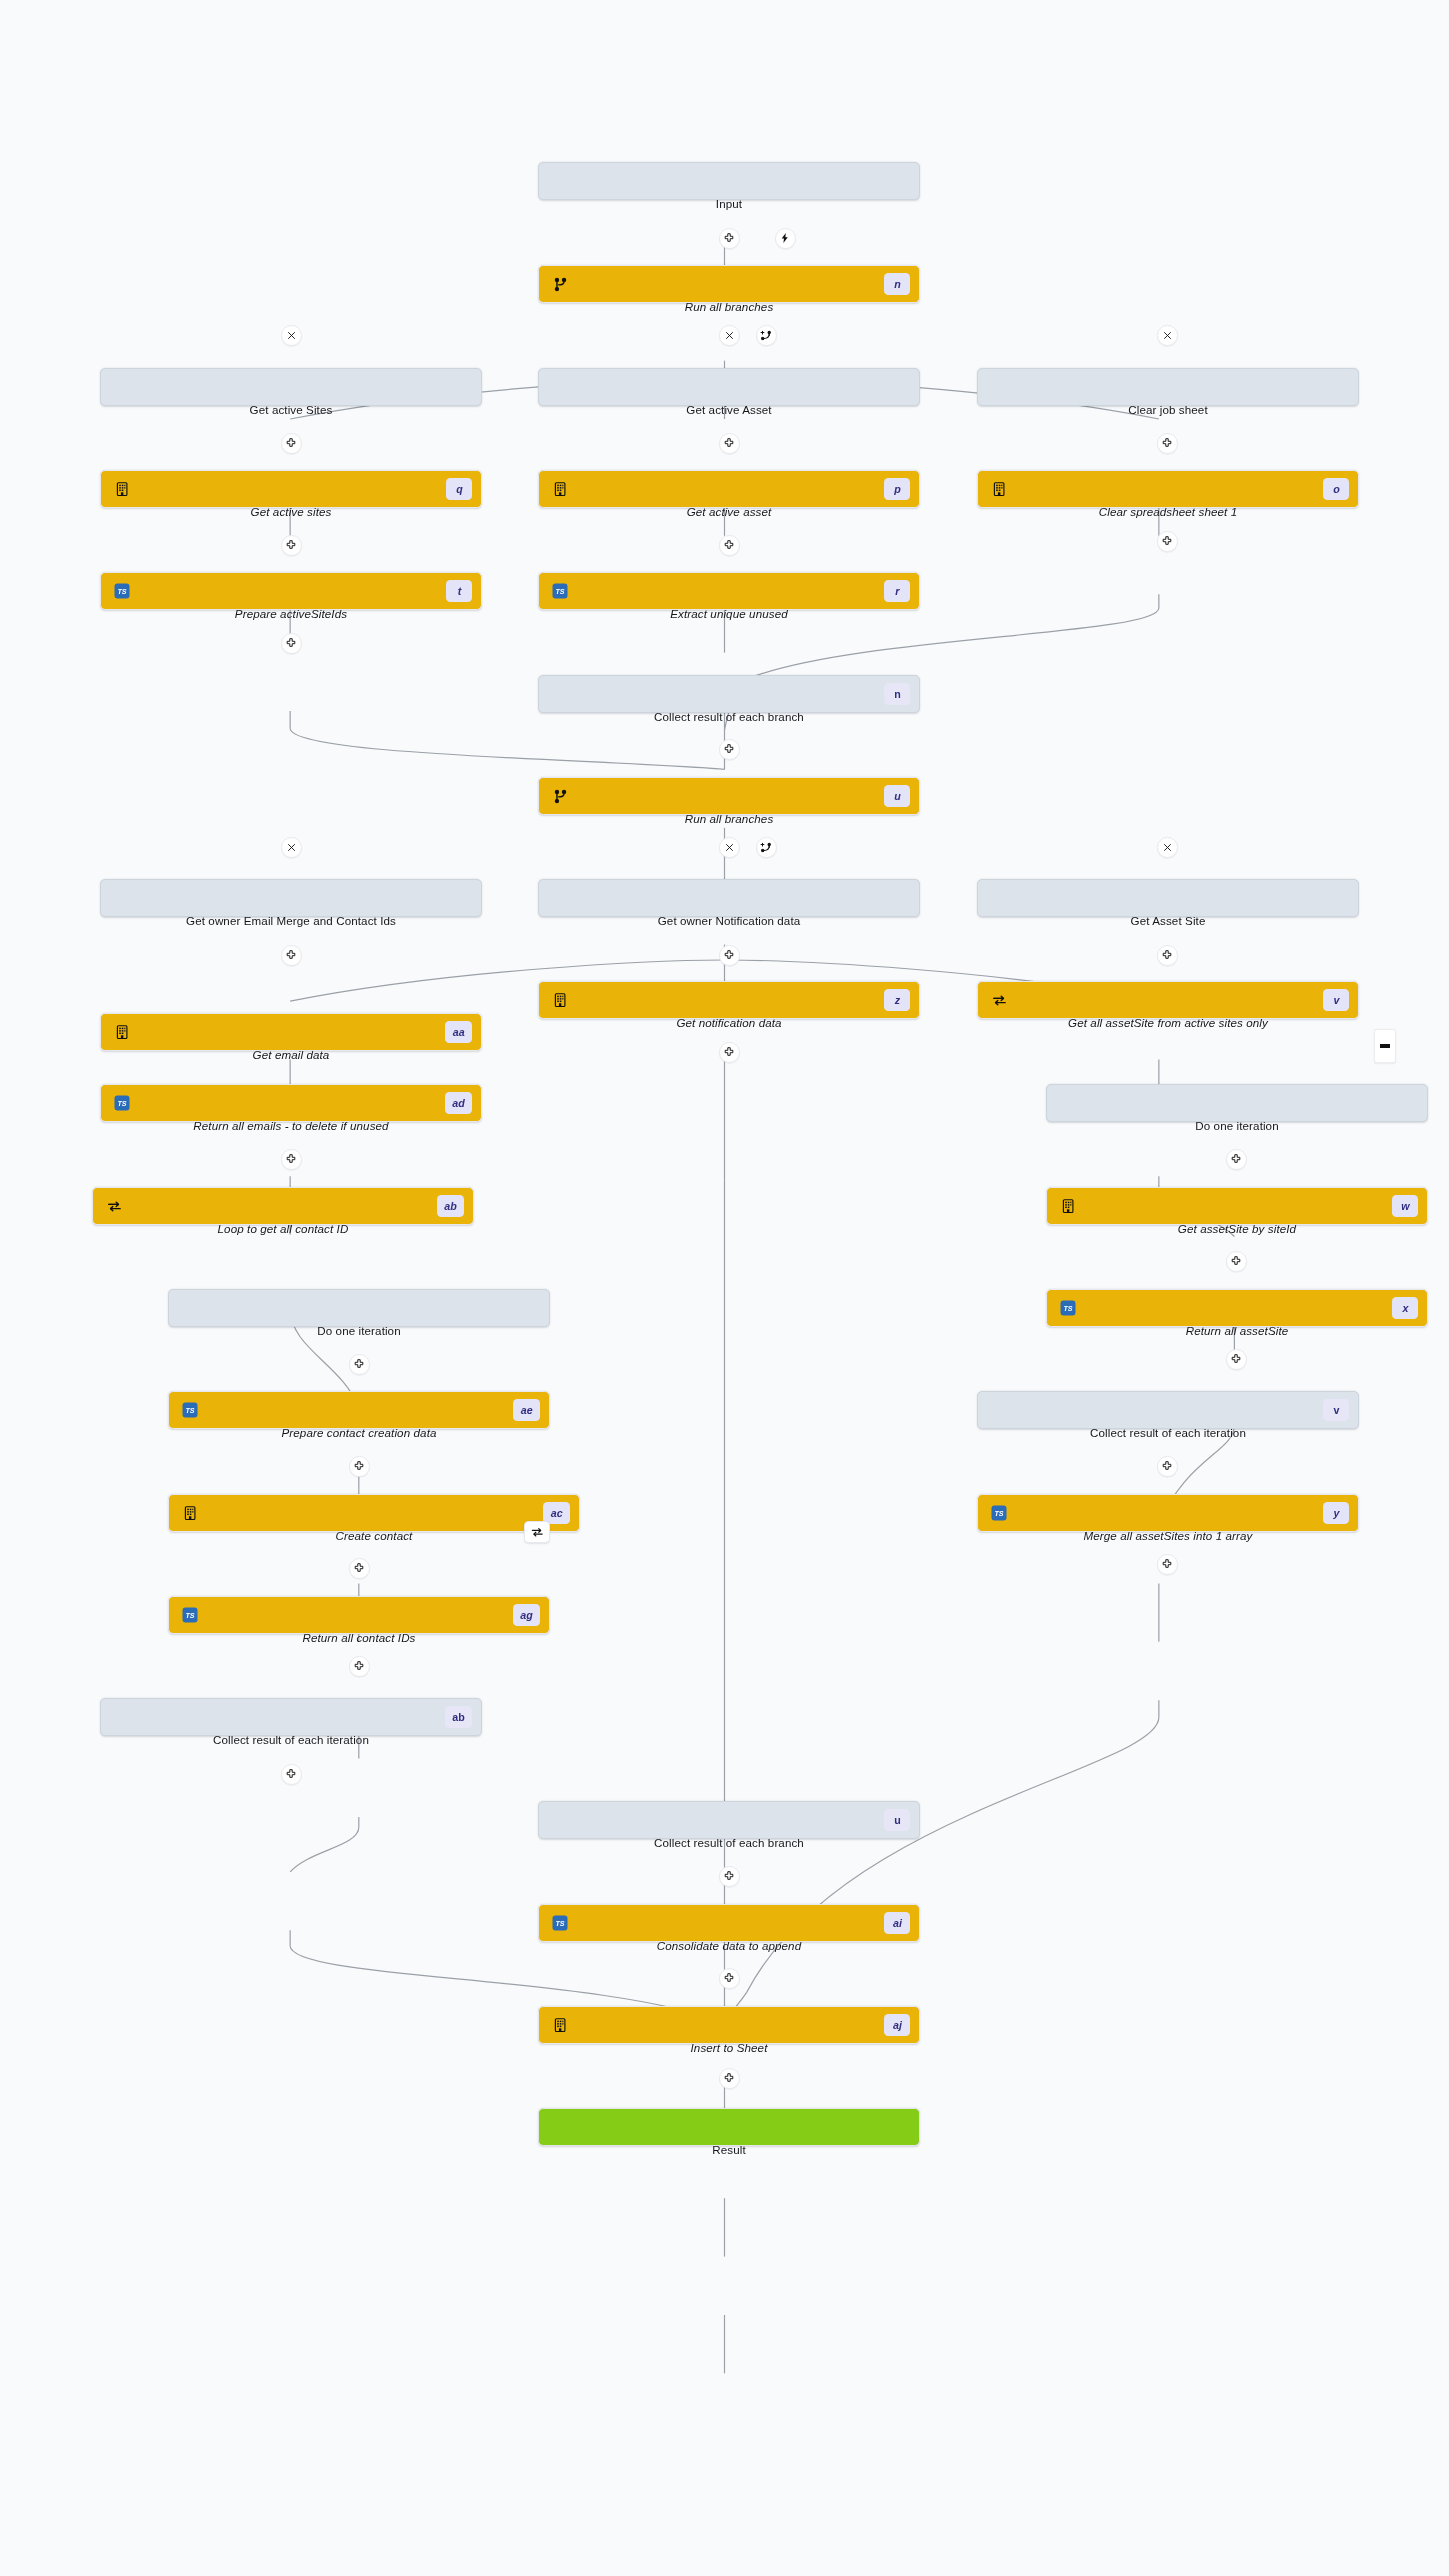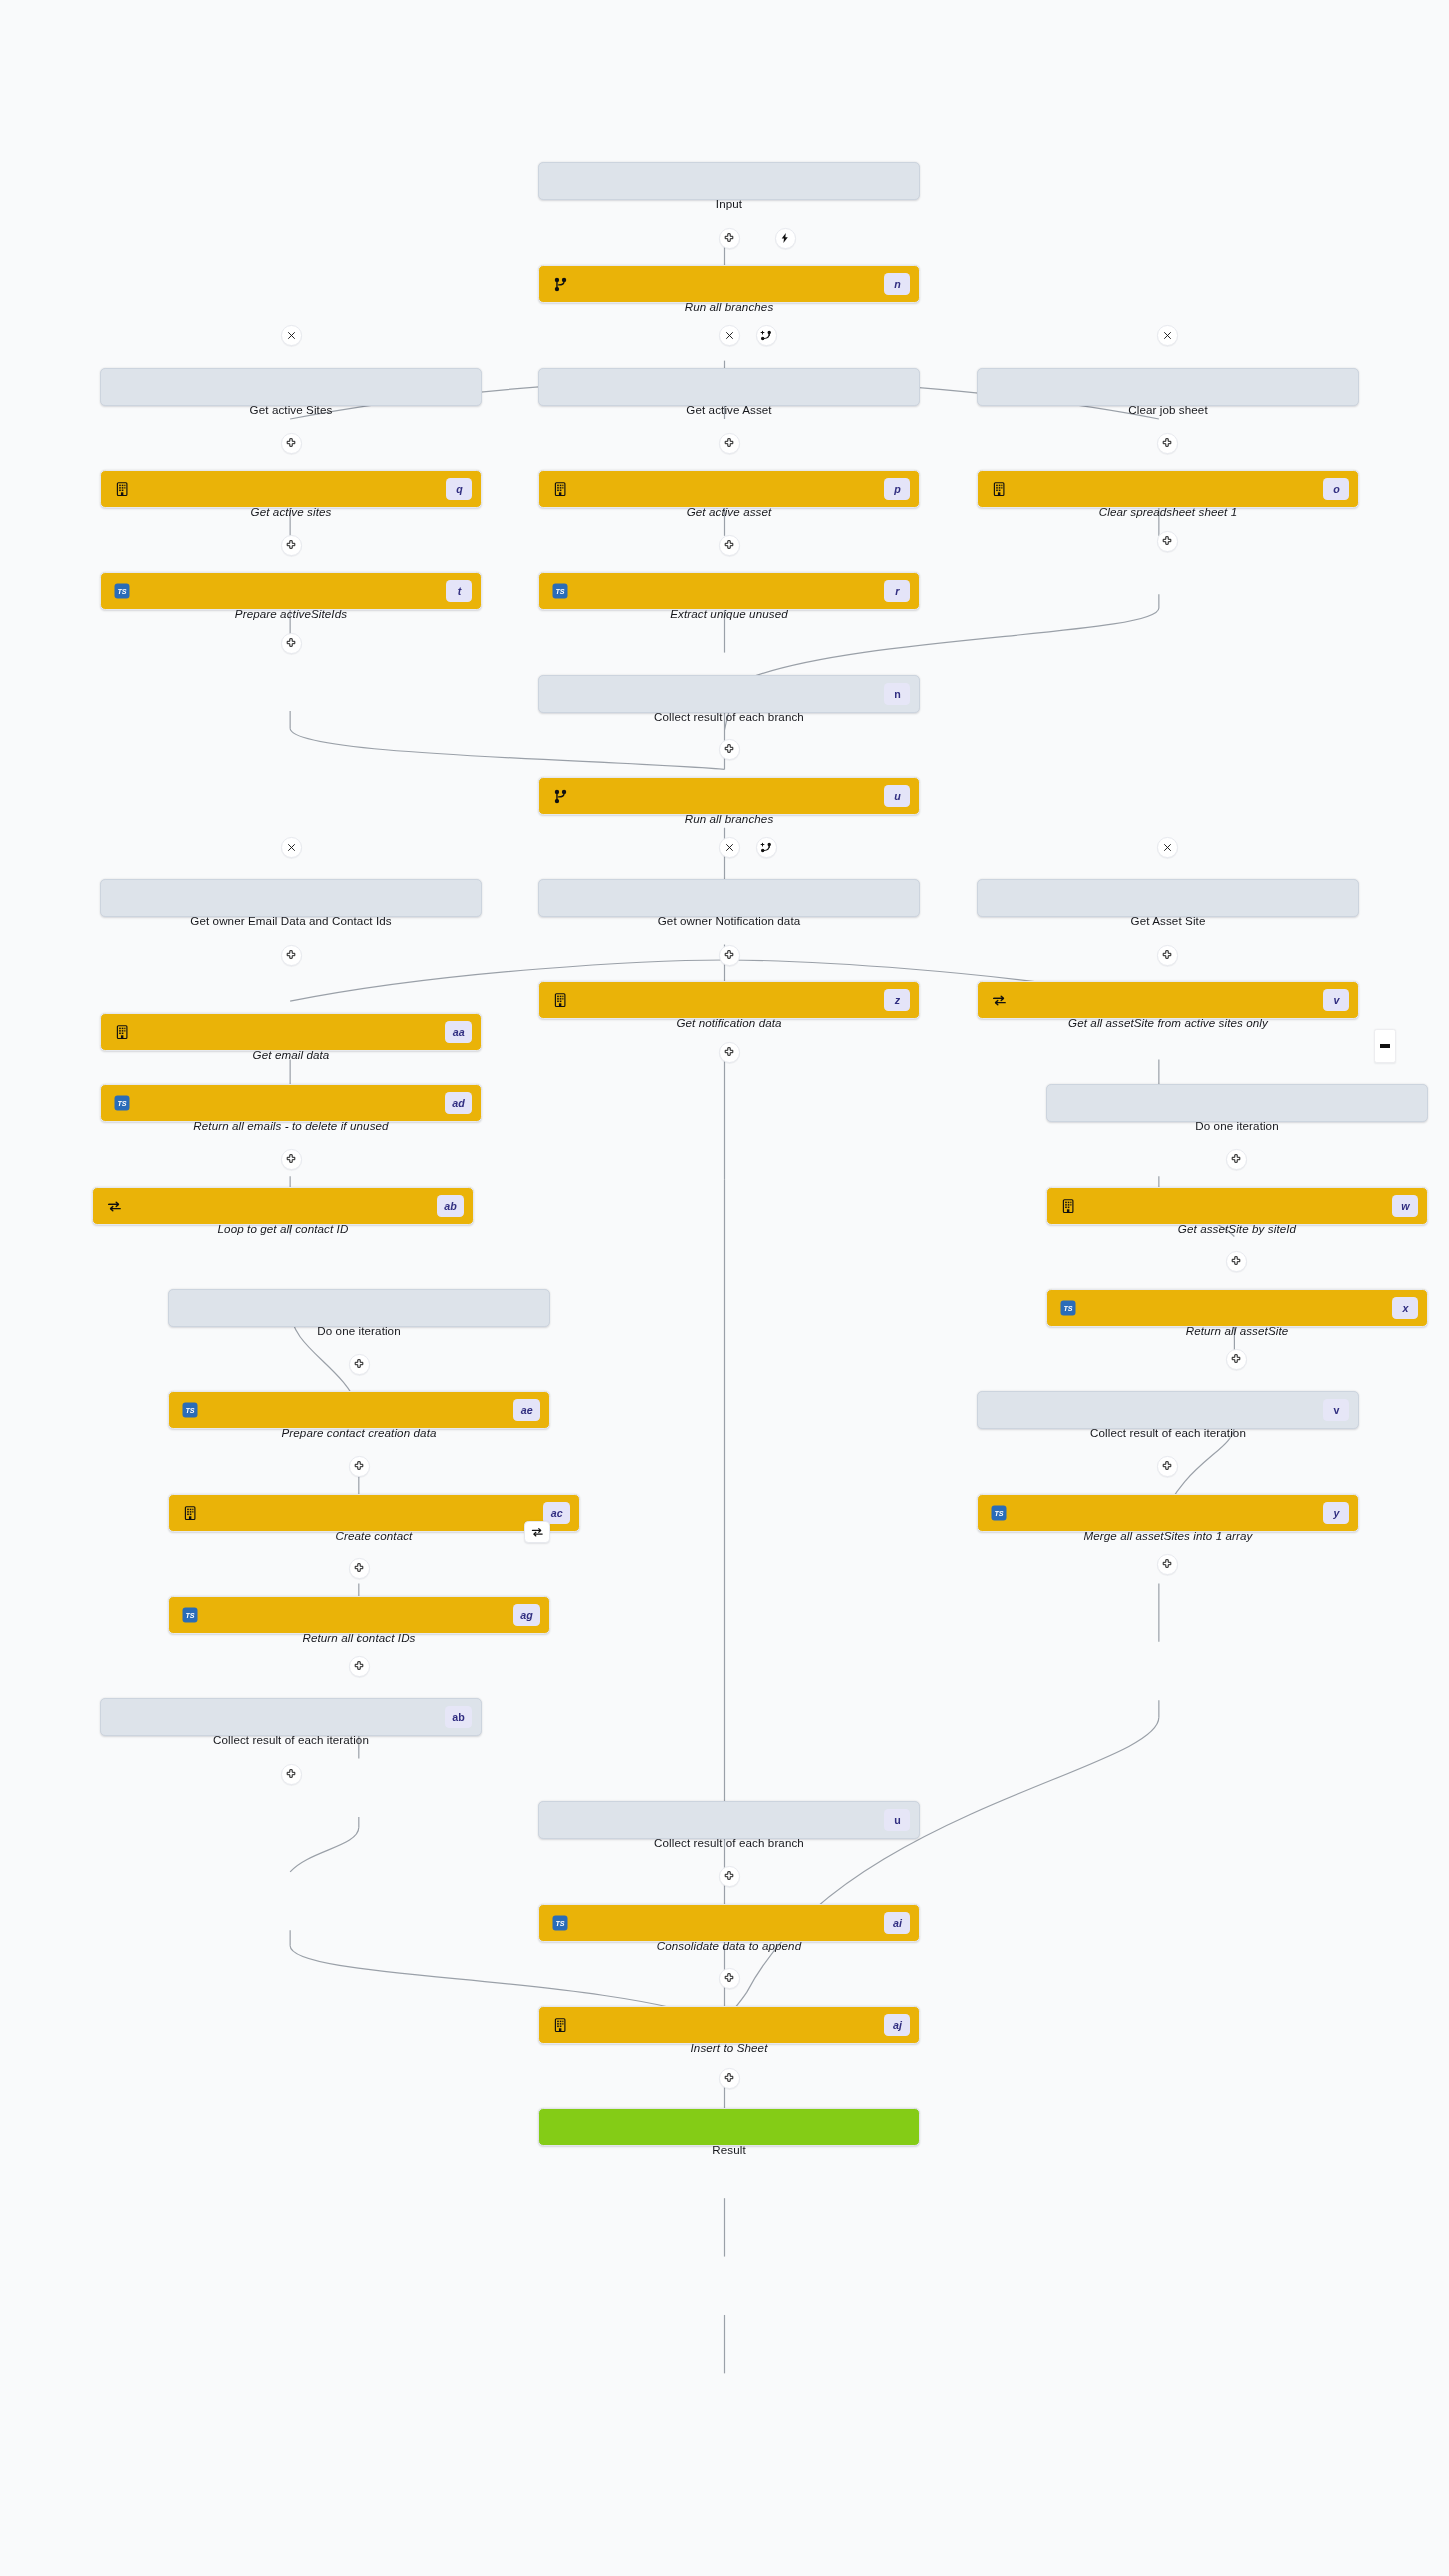--- a/index.html
+++ b/index.html
@@ -281,21 +281,21 @@
             <circle cx="7" cy="18.5" r="2.1" fill="#111"></circle>
             <circle cx="17" cy="5.5" r="2.1" fill="#111"></circle>
             <path d="M7 7.6 L7 16.4"></path>
             <path d="M17 7.6 C17 12.5 12.5 12.5 9.2 12.5"></path>
           </svg>
         </span>
         <span class="nlabel">Run all branches</span>
         <span class="badge">u</span>
       </div>
       <div class="node group" style="left: 100px; top: 879px; width: 382px;">
-        <span class="nlabel">Get owner Email Data and Contact Ids</span>
+        <span class="nlabel">Get owner Email Merge and Contact Ids</span>
       </div>
       <div class="node group" style="left: 538px; top: 879px; width: 382px;">
         <span class="nlabel">Get owner Notification data</span>
       </div>
       <div class="node group" style="left: 977px; top: 879px; width: 382px;">
         <span class="nlabel">Get Asset Site</span>
       </div>
       <div class="node step" style="left: 100px; top: 1013px; width: 382px;">
         <span class="ico">
           <svg xmlns="http://www.w3.org/2000/svg" viewBox="0 0 24 24" width="16.3" height="16.3" fill="none" stroke="#111" stroke-width="1.7">

